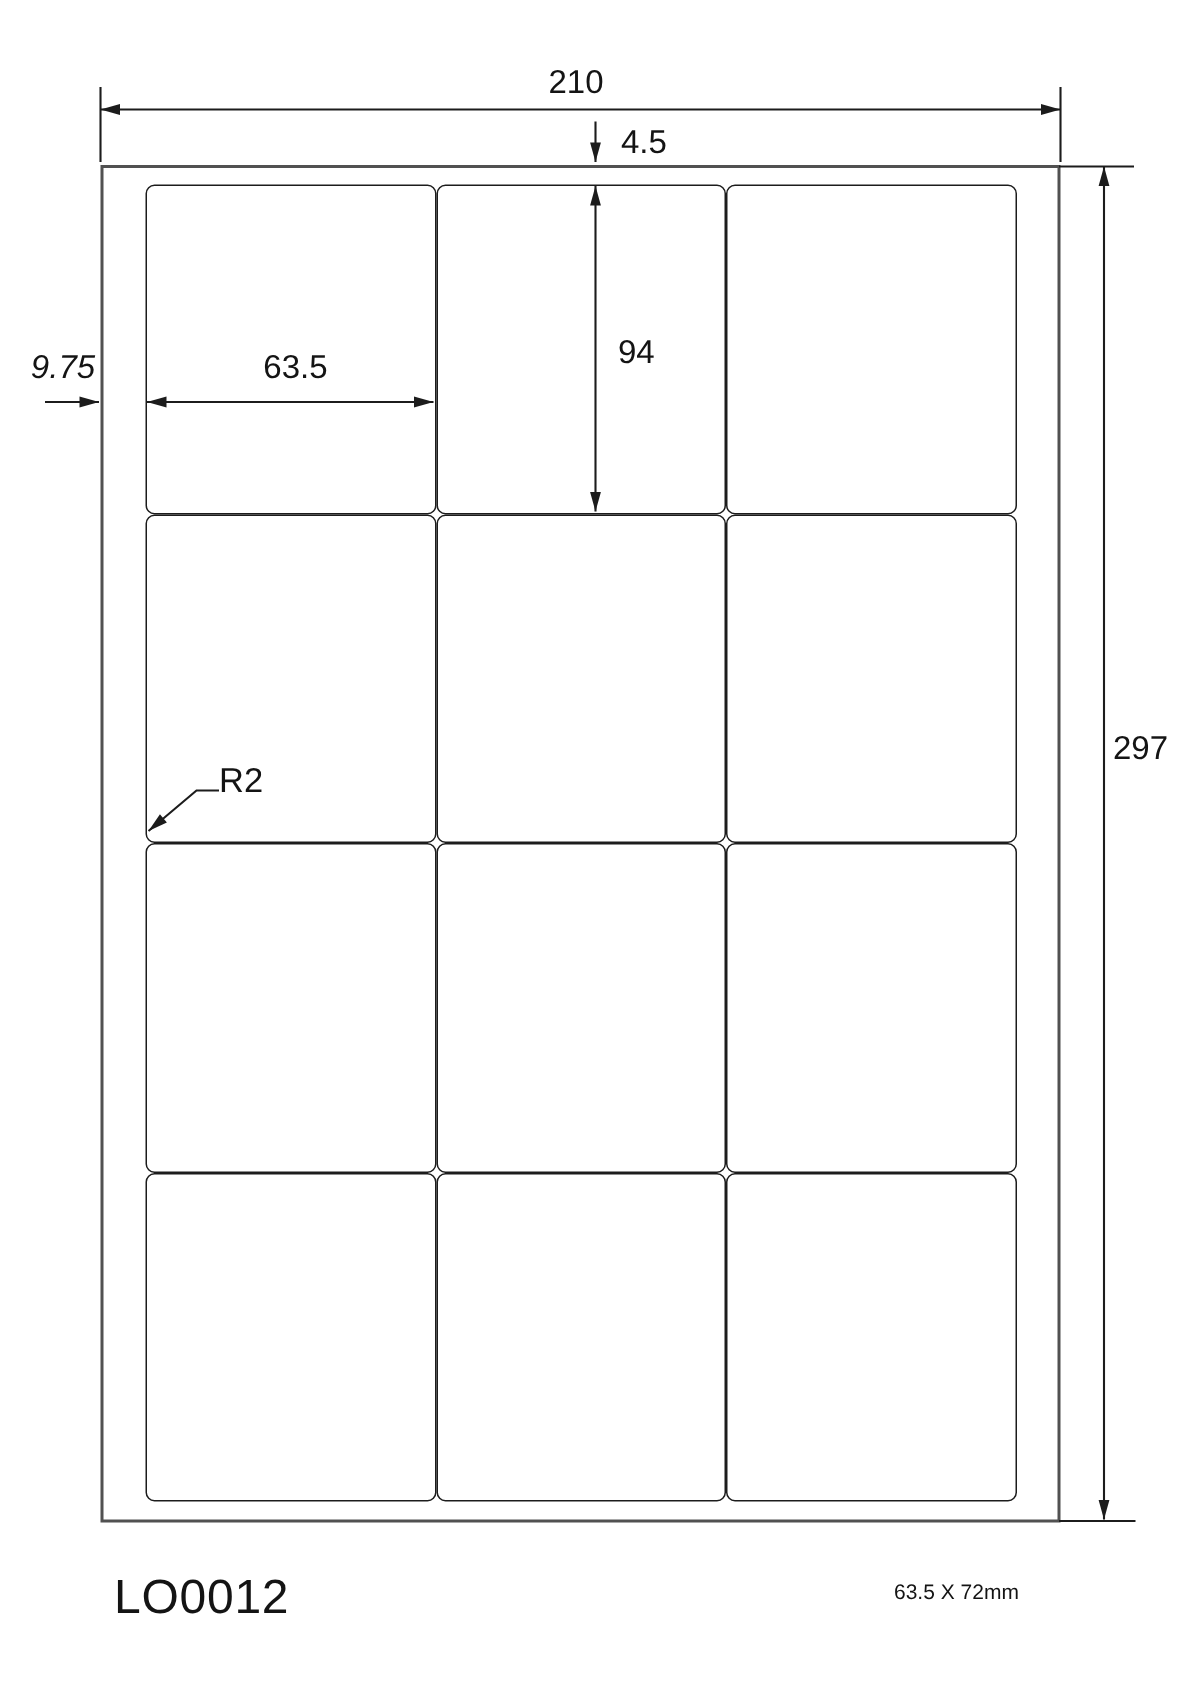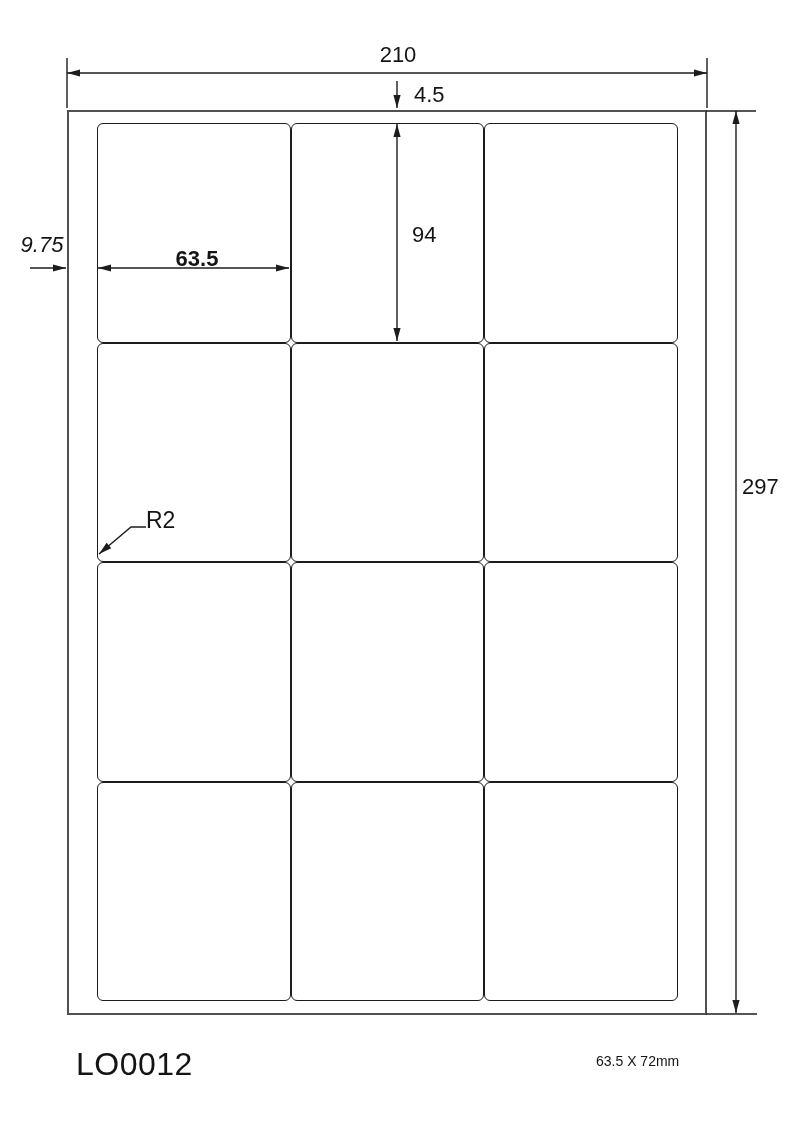--- a/index.html
+++ b/index.html
@@ -57,26 +57,26 @@
   #dims .arrowfill{fill:var(--line);}
   
   .dim-text{
     position:absolute;
     color:var(--text);
     font-size:22px;
     line-height:1;
     white-space:nowrap;
   }
   .centered{text-align:center;}
-  #t-210   {left:348px;top:44px;width:100px;}
+  #t-210   {left:334px;top:44px;width:100px;}
   #t-45    {left:414px;top:84px;}
   #t-72    {left:412px;top:224px;}
-  #t-635   {left:147px;top:248px;width:100px;font-weight:bold;}
+  #t-635   {left:147px;top:234px;width:100px;}
   #t-975   {left:0px;  top:234px;width:84px;font-style:italic;}
-  #t-297   {left:742px;top:476px;}
+  #t-297   {left:742px;top:488px;}
   #t-r2    {left:146px;top:509px;font-size:23px;}
   #t-code  {left:76px; top:1048px;font-size:32px;letter-spacing:0.5px;}
   #t-size  {left:596px;top:1054px;font-size:14px;}
 </style>
 </head>
 <body>
 
 <div id="canvas">
 
   <div id="sheet"></div>

